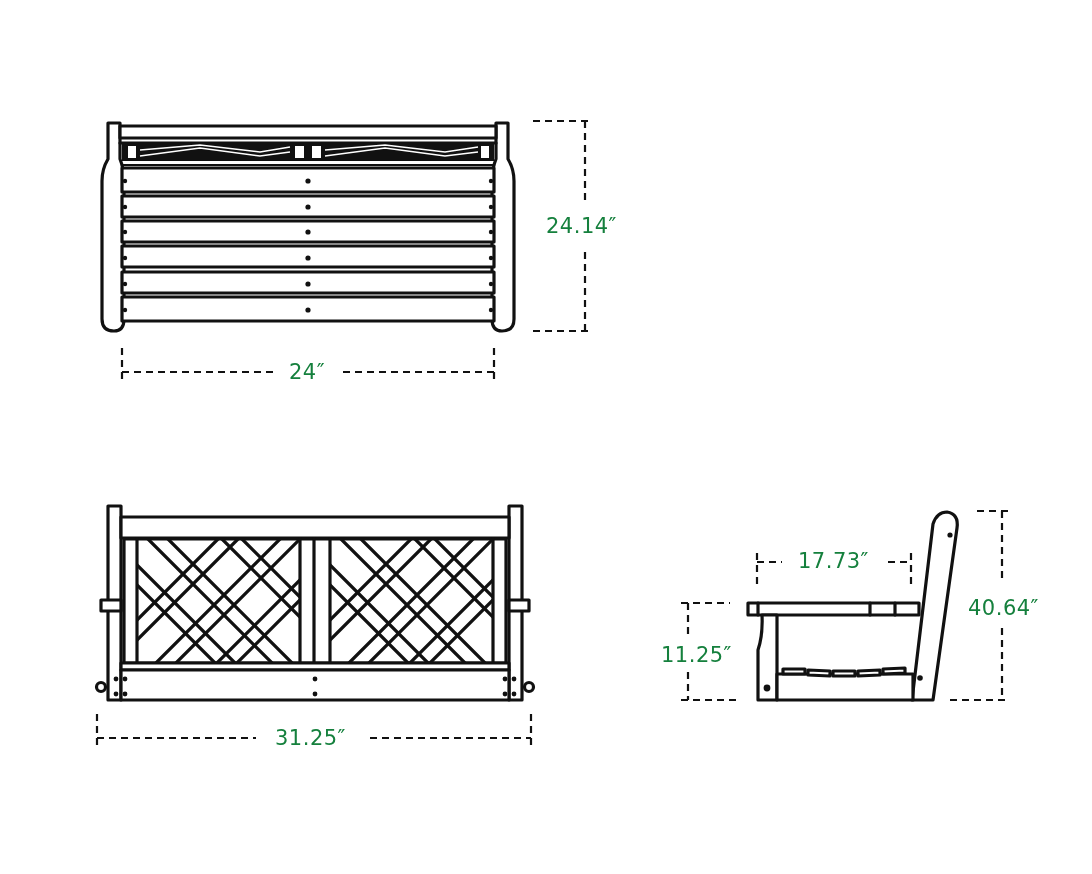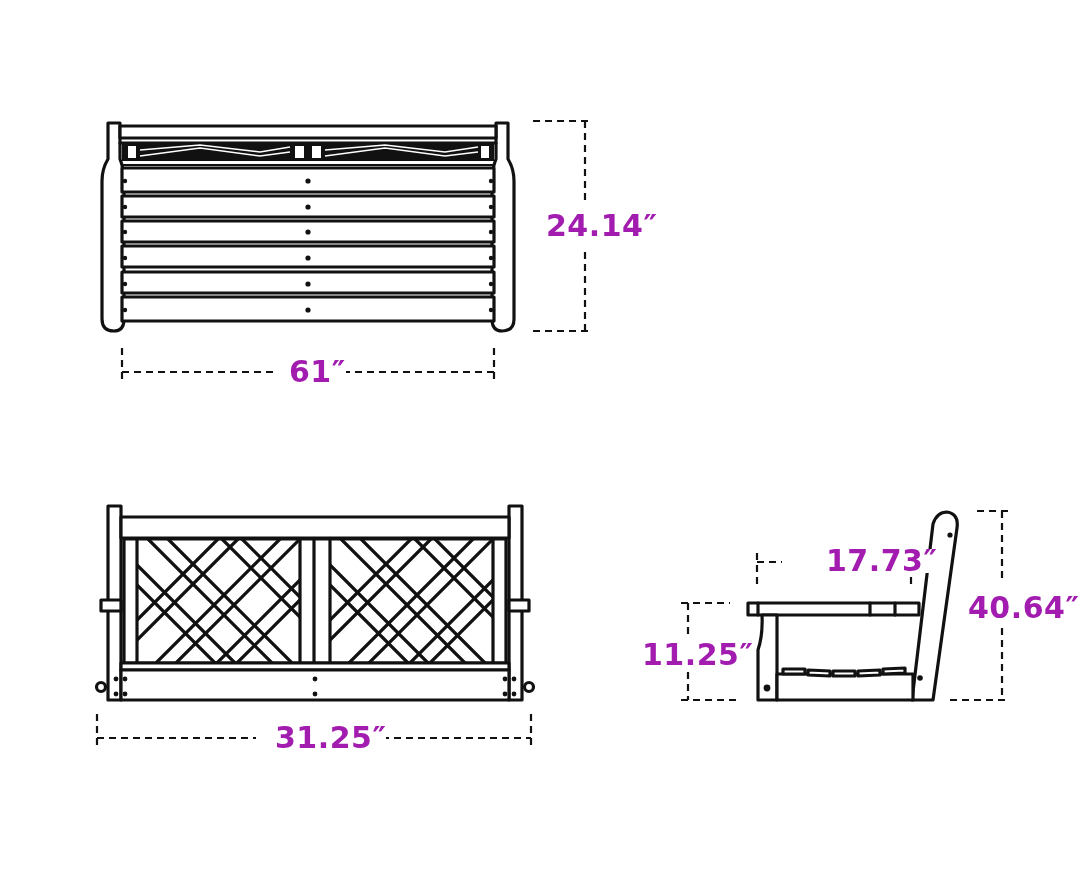--- a/index.html
+++ b/index.html
@@ -1,20 +1,20 @@
 <!DOCTYPE html>
 <html><head>
   <meta charset="utf-8">
   <style>
     html, body { margin: 0; padding: 0; background: #ffffff; }
     body { width: 1092px; height: 874px; position: relative; overflow: hidden;
            font-family: "Liberation Sans", "DejaVu Sans", sans-serif; }
     .canvas { position: absolute; left: 0; top: 0; width: 1092px; height: 874px; }
     svg { position: absolute; left: 0; top: 0; }
-    .dim-label { position: absolute; font-weight: 700; font-size: 30px; color: #a21caf;
+    .dim-label { position: absolute; font-weight: 400; font-size: 21px; color: #15803d;
                  letter-spacing: 0.5px; background: #ffffff; line-height: 24px;
                  font-family: "DejaVu Sans", "Liberation Sans", sans-serif; white-space: nowrap; }
     .ln { stroke: #111111; stroke-width: 3.2; fill: none; stroke-linejoin: round; stroke-linecap: round; }
     .lnf { stroke: #111111; stroke-width: 3.2; fill: #ffffff; stroke-linejoin: round; }
     .thin { stroke: #111111; stroke-width: 2; fill: none; }
     .dash { stroke: #111111; stroke-width: 2.2; fill: none; stroke-dasharray: 7 5; }
     .dot { fill: #111111; }
   </style>
 </head>
 <body>
@@ -190,18 +190,18 @@
     <line class="dash" x1="688" y1="603" x2="688" y2="636"></line>
     <line class="dash" x1="688" y1="672" x2="688" y2="700"></line>
 
     <line class="dash" x1="977" y1="511" x2="1010" y2="511"></line>
     <line class="dash" x1="950" y1="700" x2="1010" y2="700"></line>
     <line class="dash" x1="1002" y1="511" x2="1002" y2="582"></line>
     <line class="dash" x1="1002" y1="628" x2="1002" y2="700"></line>
   </svg>
 
   <span class="dim-label" style="left:546px; top:214px;">24.14″</span>
-  <span class="dim-label" style="left:289px; top:360px;">61″</span>
+  <span class="dim-label" style="left:289px; top:360px;">24″</span>
   <span class="dim-label" style="left:275px; top:726px;">31.25″</span>
-  <span class="dim-label" style="left:798px; top:549px;margin-left:28px;">17.73″</span>
-  <span class="dim-label" style="left:642px; top:643px;">11.25″</span>
+  <span class="dim-label" style="left:798px; top:549px;">17.73″</span>
+  <span class="dim-label" style="left:661px; top:643px;">11.25″</span>
   <span class="dim-label" style="left:968px; top:596px;">40.64″</span>
 </div>
 
 </body></html>

